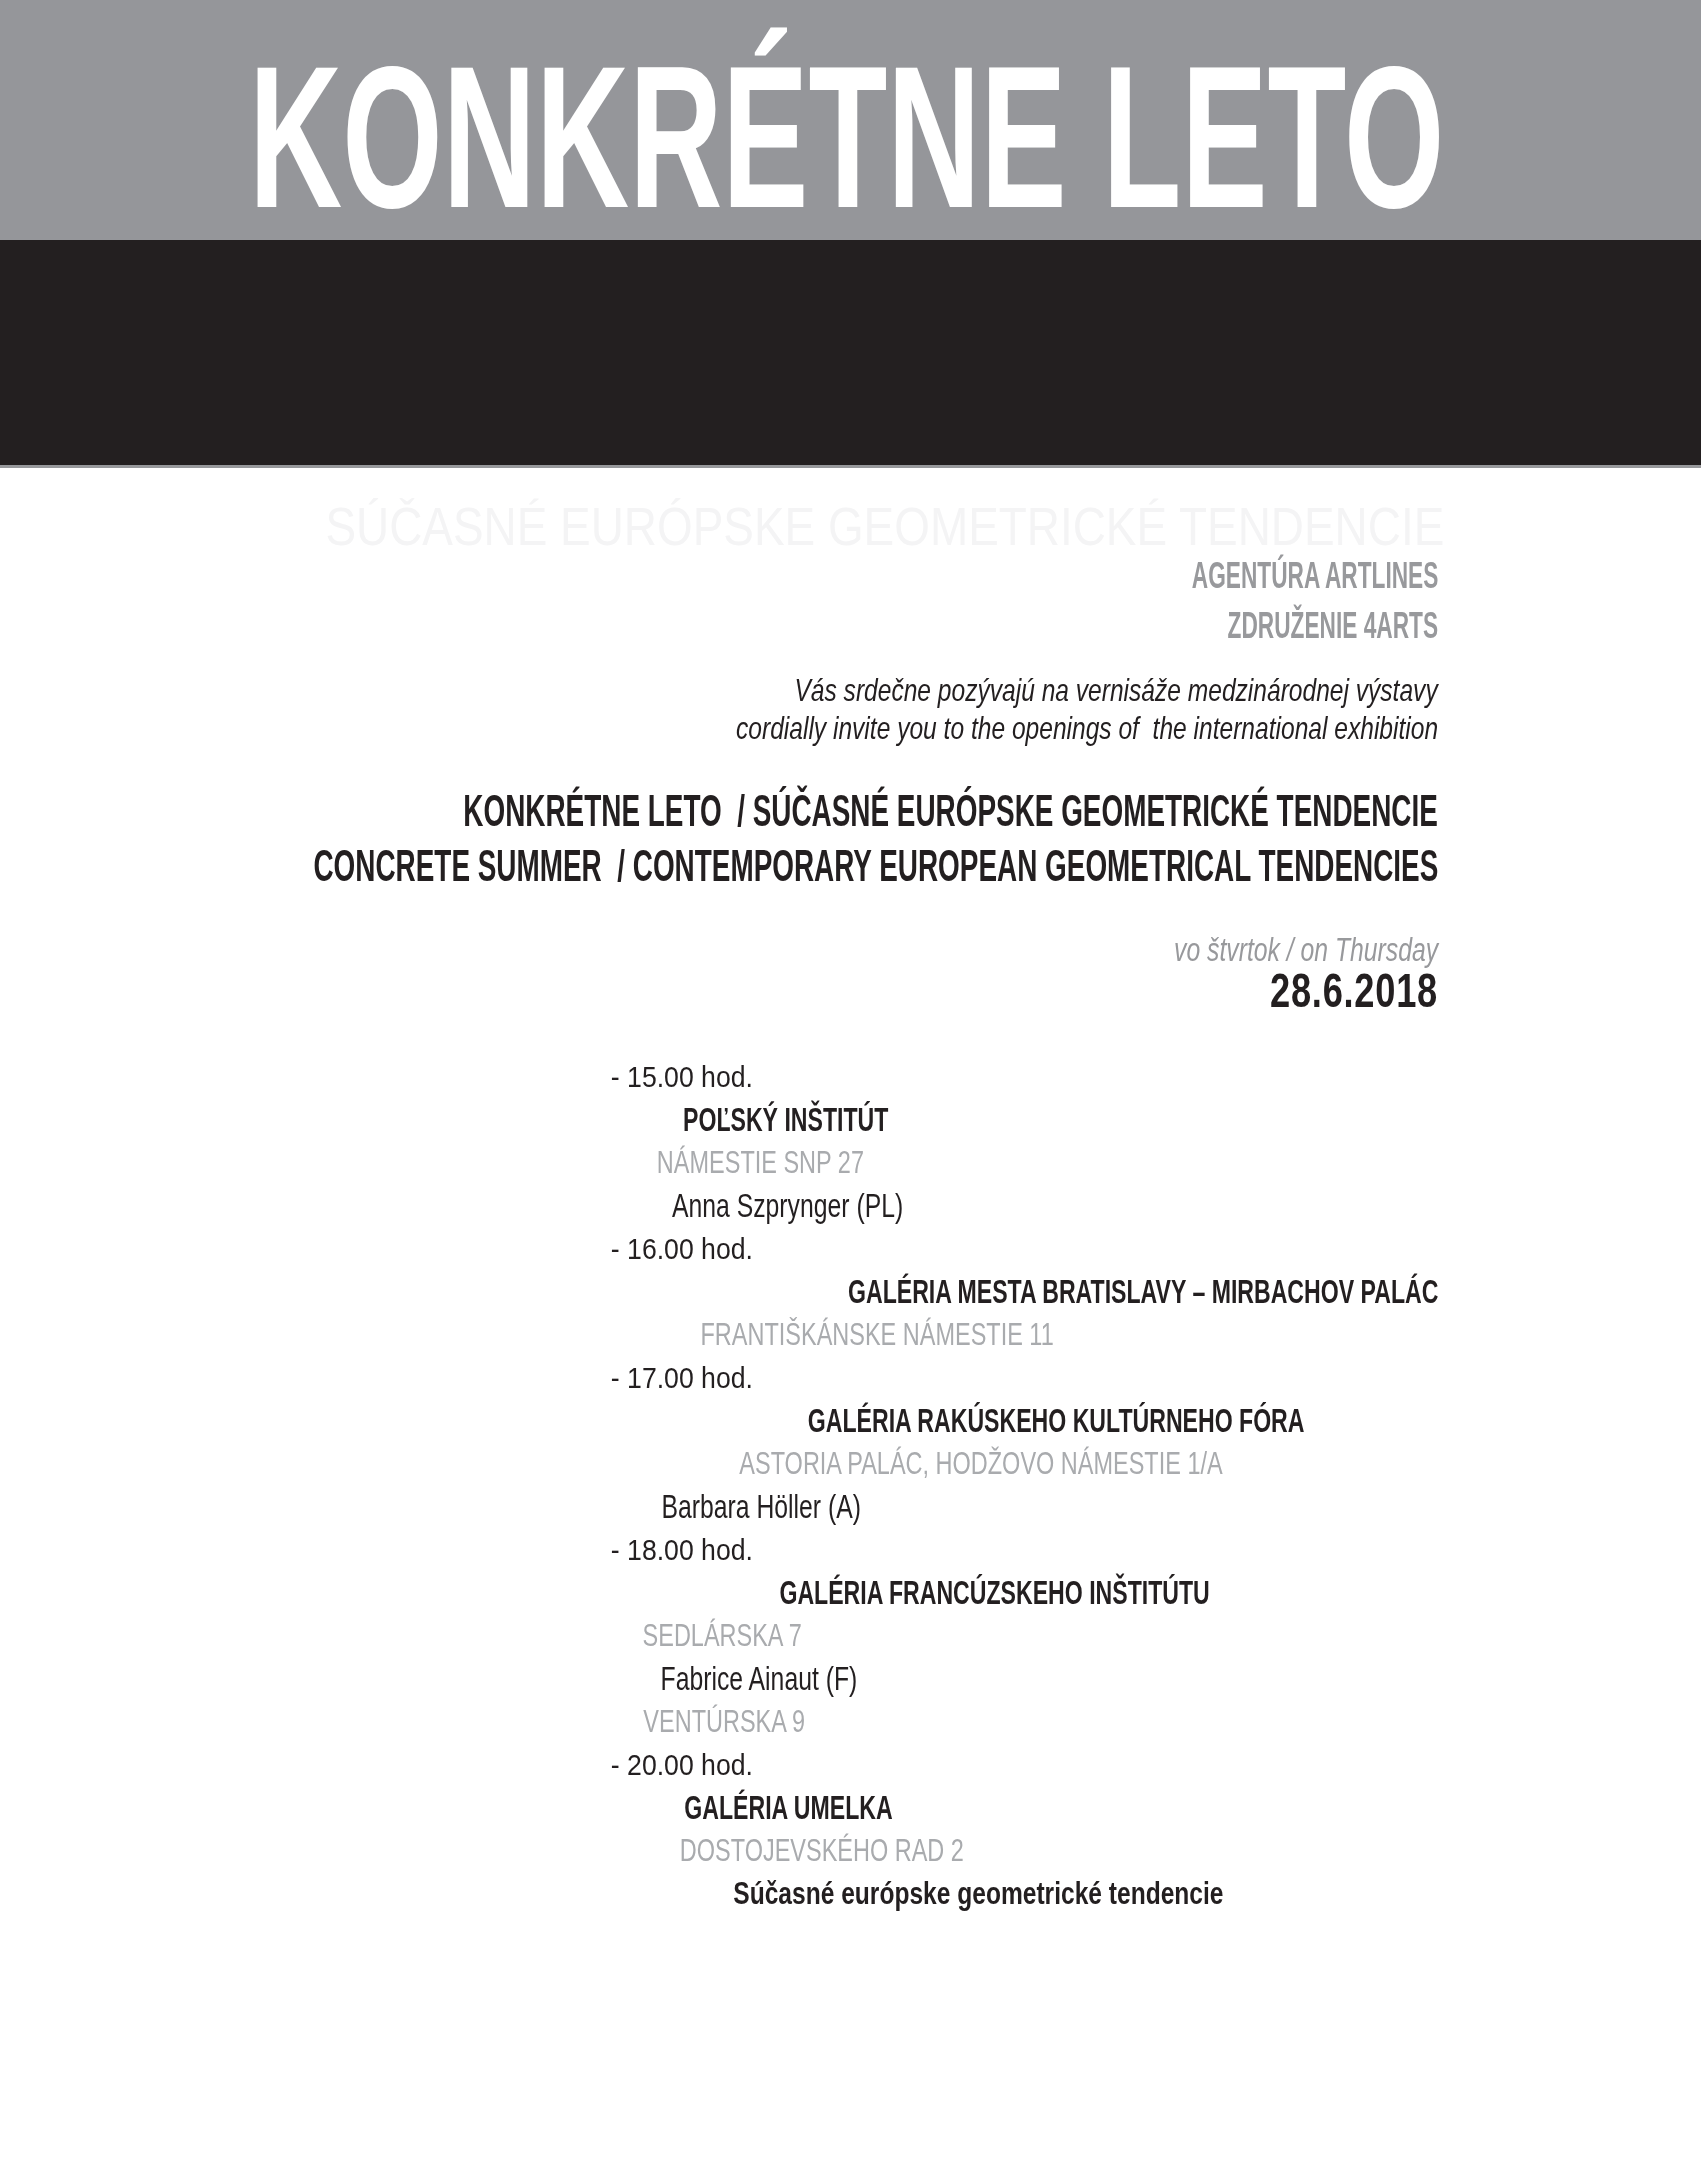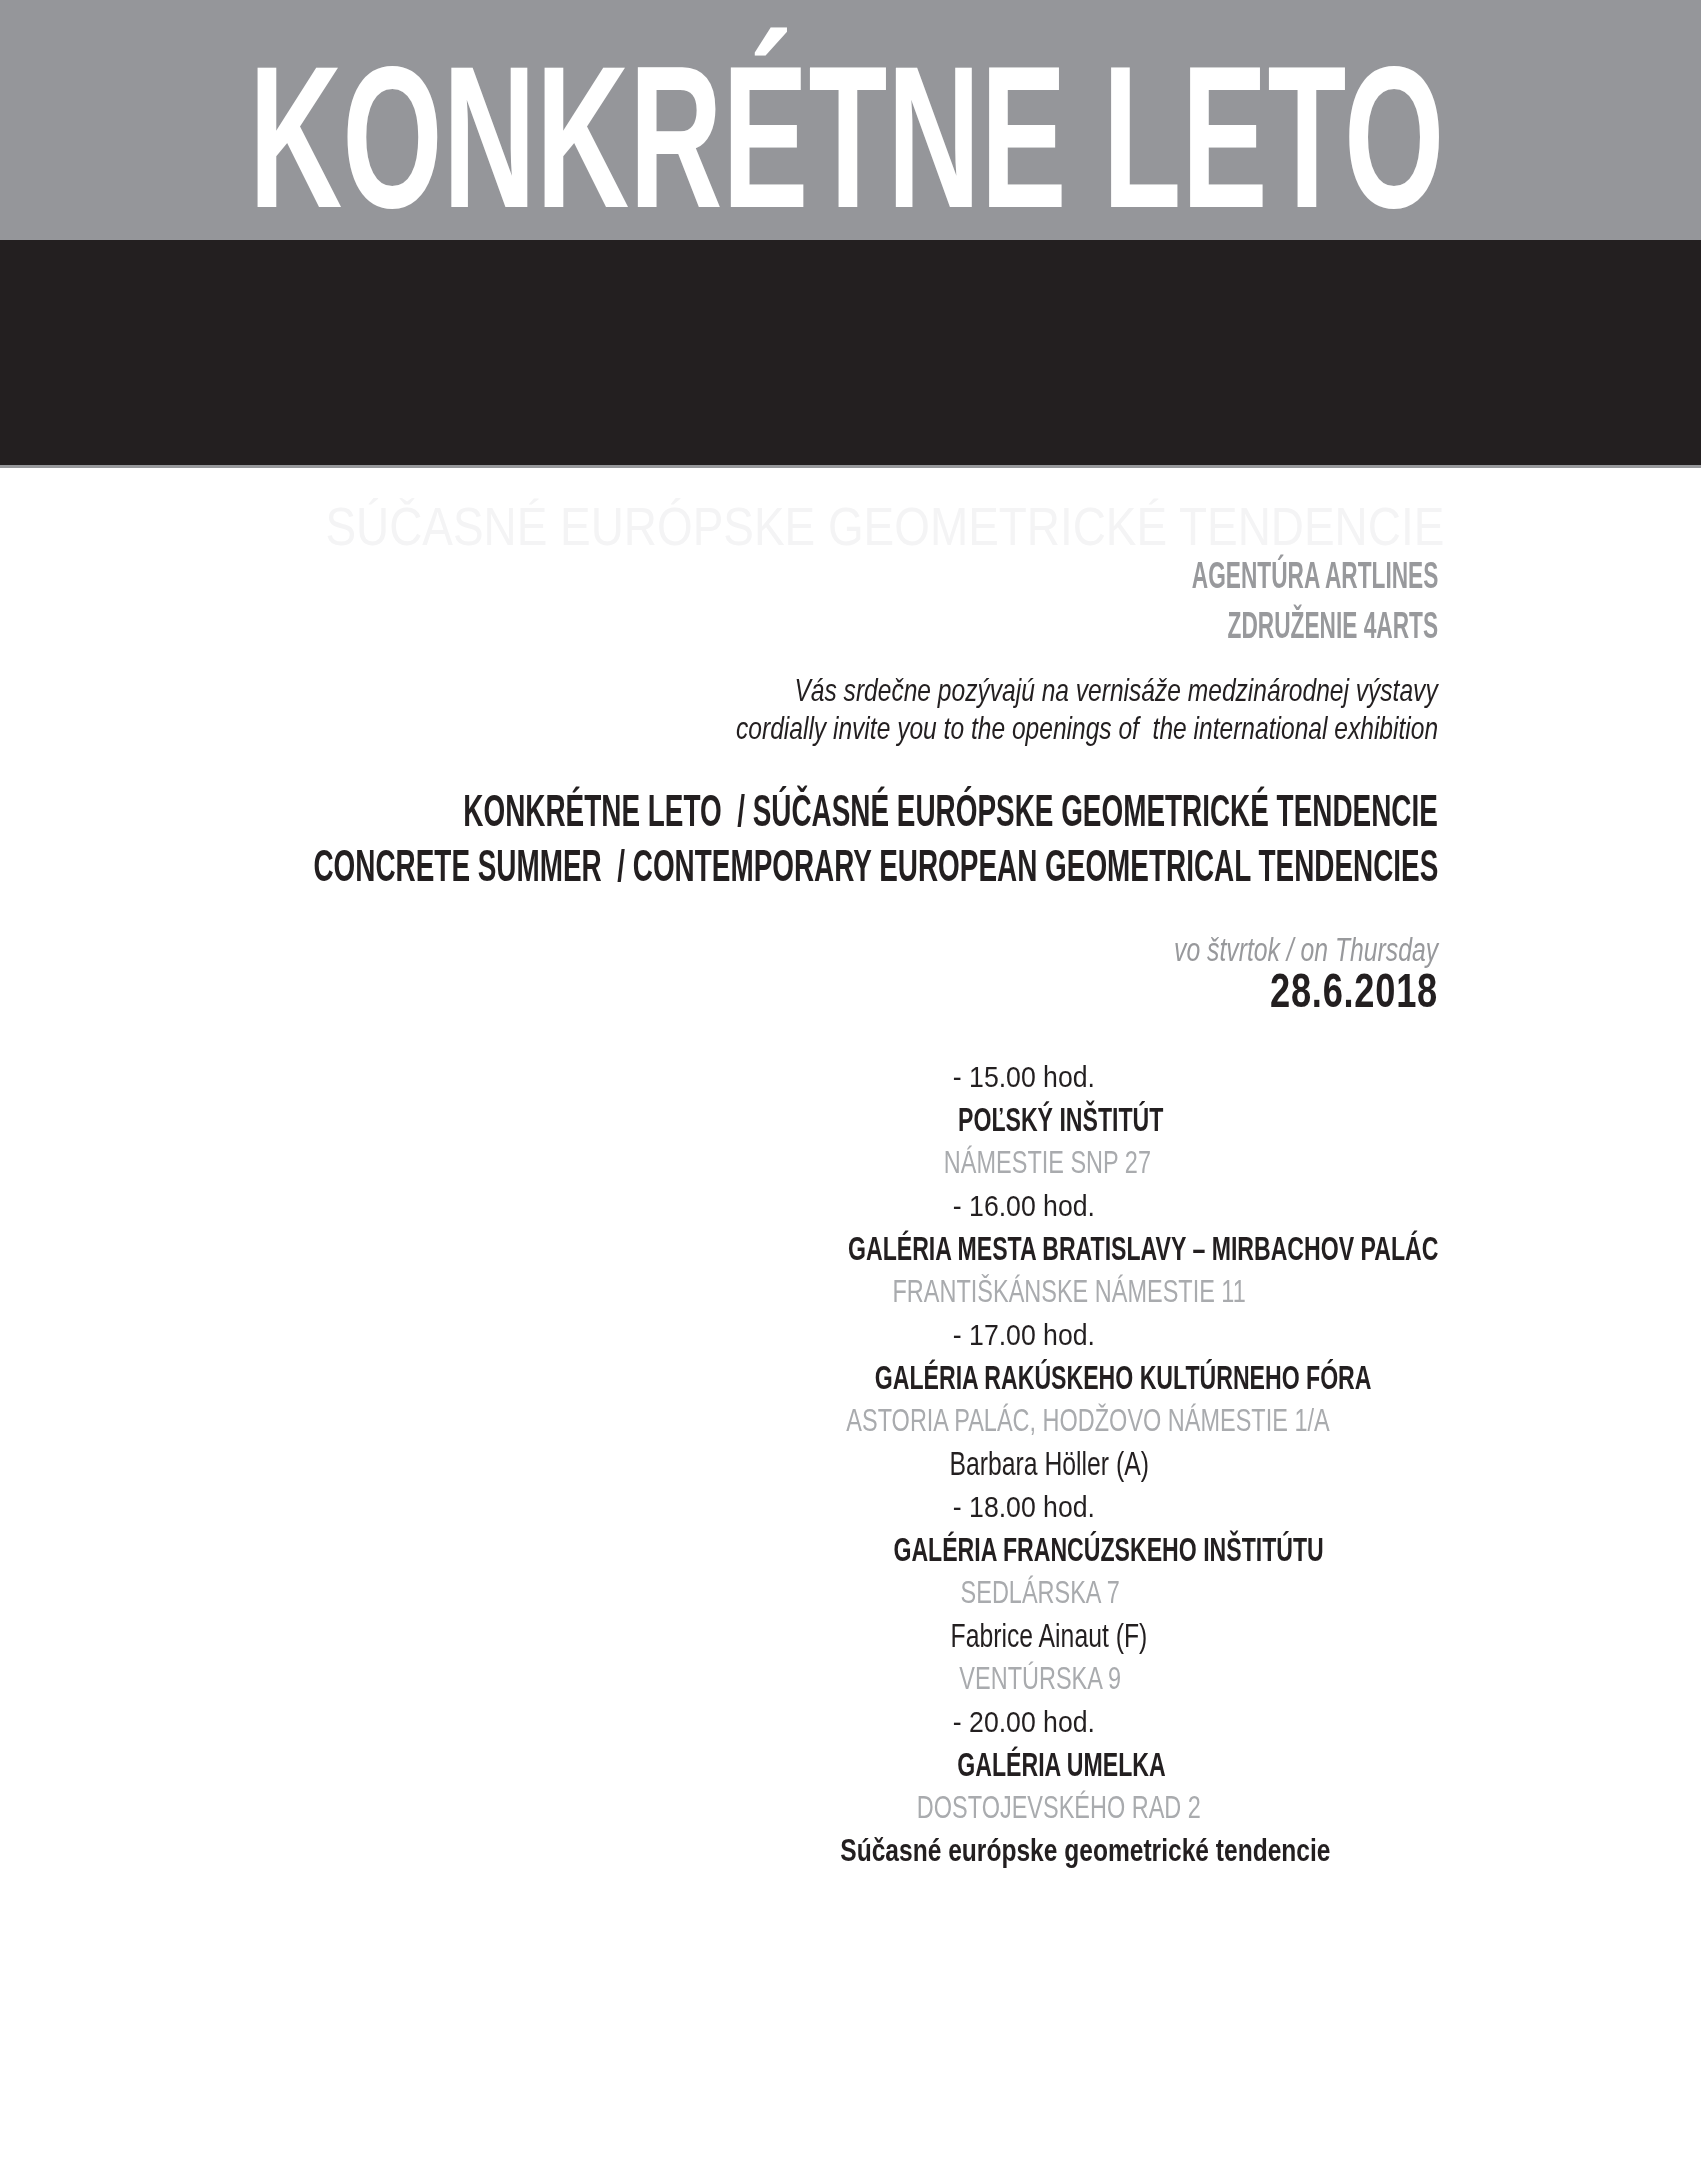--- a/index.html
+++ b/index.html
@@ -51,21 +51,21 @@
   #inv1 { top: 675px; font-size: 31.5px; font-style: italic; transform: scaleX(0.78); }
   #inv2 { top: 713px; font-size: 31.5px; font-style: italic; transform: scaleX(0.78); }
   #ex1  { top: 788px; font-size: 45px; font-weight: bold; transform: scaleX(0.62); }
   #ex2  { top: 843px; font-size: 45px; font-weight: bold; transform: scaleX(0.62); }
   #daylabel { top: 933px; font-size: 33px; font-style: italic; color: #98999C; transform: scaleX(0.75); }
   #eventdate { top: 966px; font-size: 49px; font-weight: bold; transform: scaleX(0.74); letter-spacing: 1px; }
 
   
   .schedule {
     position: absolute; right: 263px; top: 1055px;
-    text-align: center;
+    text-align: left;
   }
   .s-item { line-height: 43px; height: 43px; }
   .s-item .tx {
     display: inline-block; line-height: 43px;
     transform-origin: right center; white-space: pre;
   }
   .time .tx    { font-size: 29.6px; transform: scaleX(0.90); }
   .artist .tx  { font-size: 33px; transform: scaleX(0.75); }
   .venue .tx   { font-size: 33px; font-weight: bold; transform: scaleX(0.70); }
   .address .tx { font-size: 30.5px; color: #A9ABAE; transform: scaleX(0.77); }
@@ -93,20 +93,21 @@
   <div class="abs" id="ex1">KONKRÉTNE LETO  / SÚČASNÉ EURÓPSKE GEOMETRICKÉ TENDENCIE</div>
   <div class="abs" id="ex2">CONCRETE SUMMER  / CONTEMPORARY EUROPEAN GEOMETRICAL TENDENCIES</div>
 
   <div class="abs" id="daylabel">vo štvrtok / on Thursday</div>
   <div class="abs" id="eventdate">28.6.2018</div>
 
   <div class="schedule">
       <div class="s-item time"><span class="tx">- 15.00 hod.</span></div>
       <div class="s-item venue"><span class="tx">POĽSKÝ INŠTITÚT</span></div>
       <div class="s-item address"><span class="tx">NÁMESTIE SNP 27</span></div>
+      <div class="s-item artist"><span class="tx">Anna Szprynger (PL)</span></div>
       <div class="s-item time"><span class="tx">- 16.00 hod.</span></div>
       <div class="s-item venue"><span class="tx">GALÉRIA MESTA BRATISLAVY – MIRBACHOV PALÁC</span></div>
       <div class="s-item address"><span class="tx">FRANTIŠKÁNSKE NÁMESTIE 11</span></div>
       <div class="s-item time"><span class="tx">- 17.00 hod.</span></div>
       <div class="s-item venue"><span class="tx">GALÉRIA RAKÚSKEHO KULTÚRNEHO FÓRA</span></div>
       <div class="s-item address"><span class="tx">ASTORIA PALÁC, HODŽOVO NÁMESTIE 1/A</span></div>
       <div class="s-item artist"><span class="tx">Barbara Höller (A)</span></div>
       <div class="s-item time"><span class="tx">- 18.00 hod.</span></div>
       <div class="s-item venue"><span class="tx">GALÉRIA FRANCÚZSKEHO INŠTITÚTU</span></div>
       <div class="s-item address"><span class="tx">SEDLÁRSKA 7</span></div>

